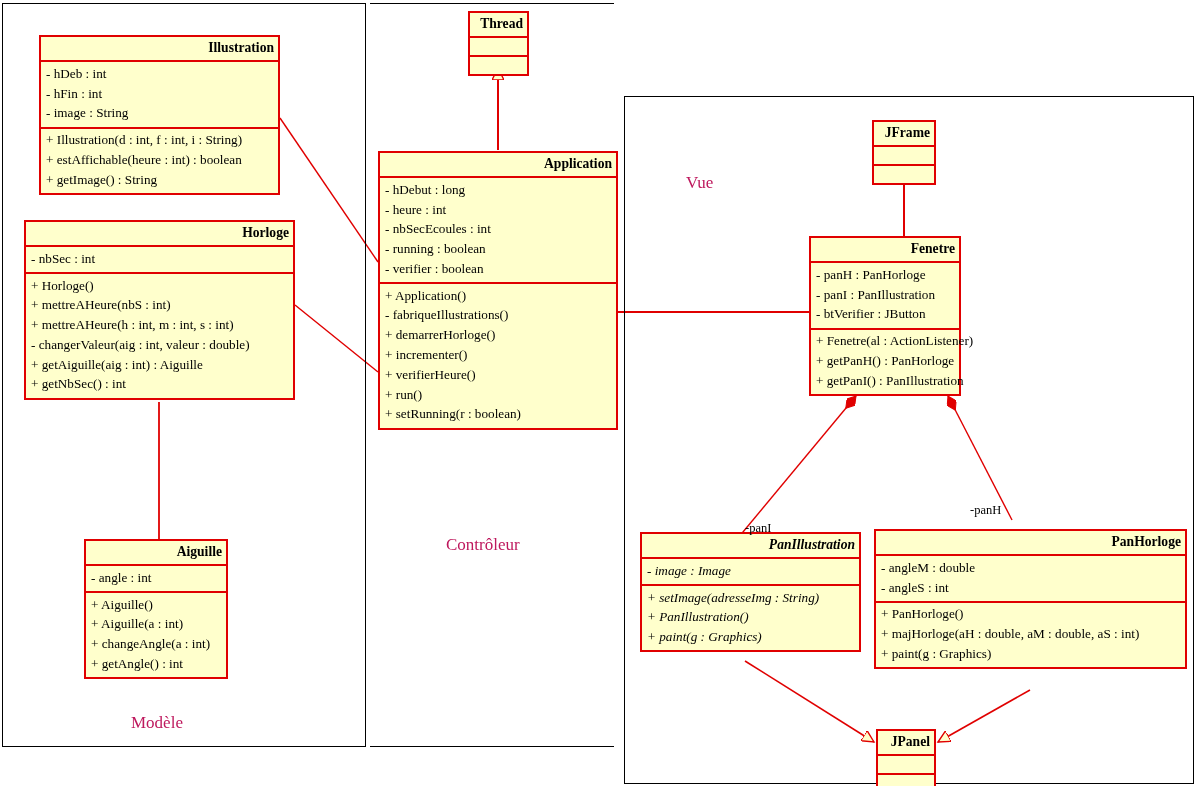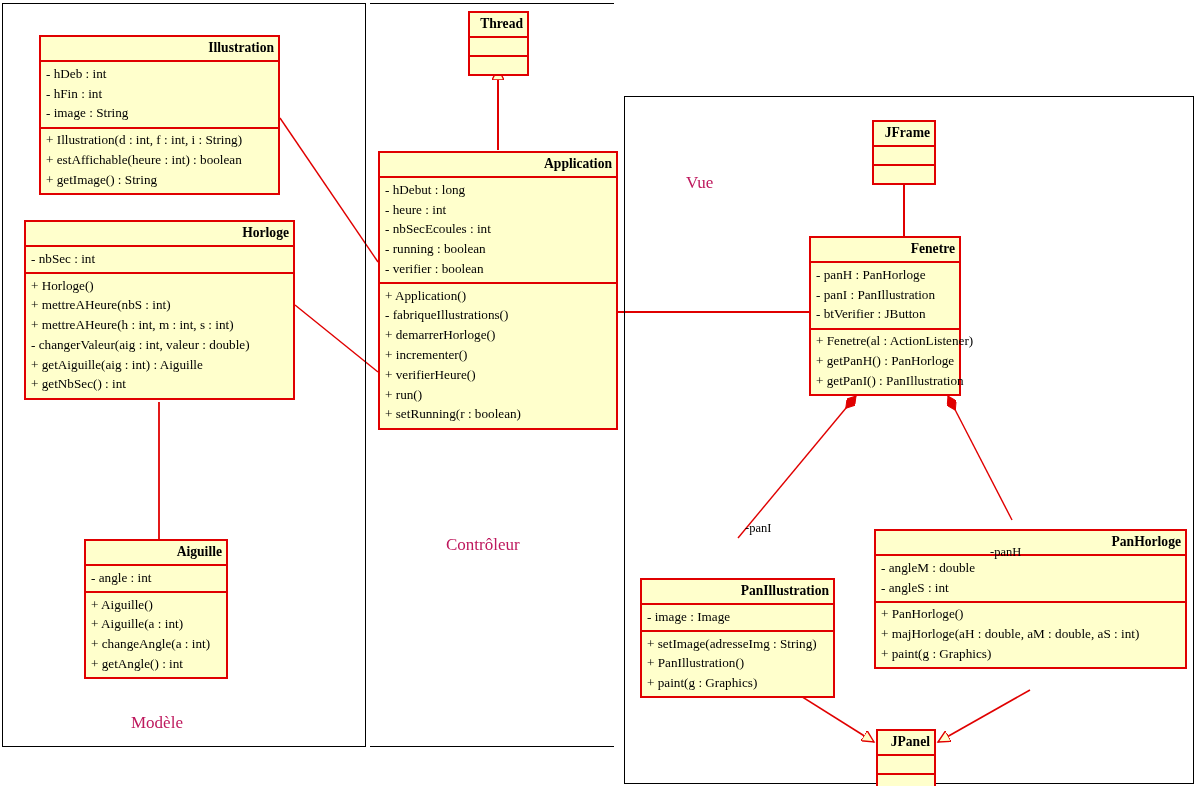--- a/index.html
+++ b/index.html
@@ -204,21 +204,21 @@
     <div class="member">- panI : PanIllustration</div>
     <div class="member">- btVerifier : JButton</div>
   </div>
   <div class="compartment">
     <div class="member">+ Fenetre(al : ActionListener)</div>
     <div class="member">+ getPanH() : PanHorloge</div>
     <div class="member">+ getPanI() : PanIllustration</div>
   </div>
 </div>
 
-<div class="uml" style="left:640px; top:578px; width:195px;">
+<div class="uml" style="left:640px; top:532px; width:221px;font-style:italic;">
   <div class="name">PanIllustration</div>
   <div class="compartment">
     <div class="member">- image : Image</div>
   </div>
   <div class="compartment">
     <div class="member">+ setImage(adresseImg : String)</div>
     <div class="member">+ PanIllustration()</div>
     <div class="member">+ paint(g : Graphics)</div>
   </div>
 </div>
@@ -236,13 +236,13 @@
   </div>
 </div>
 
 <div class="uml" style="left:876px; top:729px; width:60px;">
   <div class="name">JPanel</div>
   <div class="compartment empty-row"></div>
   <div class="compartment empty-row"></div>
 </div>
 
 <div class="edge-label" style="left:745px; top:521px;">-panI</div>
-<div class="edge-label" style="left:990px; top:503px;margin-top:42px;">-panH</div>
+<div class="edge-label" style="left:970px; top:503px;">-panH</div>
 
 </body></html>

